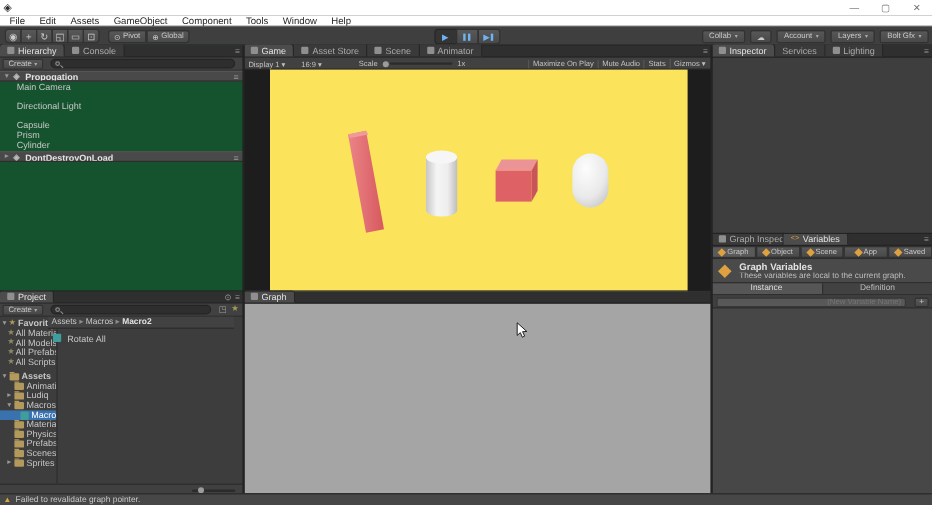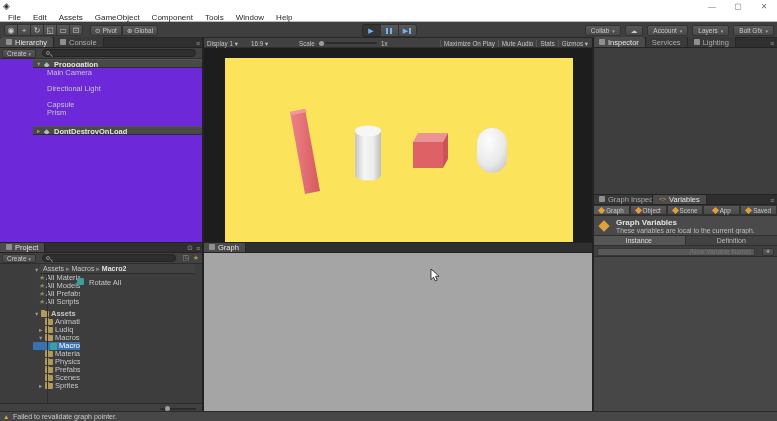--- a/index.html
+++ b/index.html
@@ -44,21 +44,21 @@
   .ticon { width:6px; height:6px; background:#8f8f8f; border-radius:1px; flex:0 0 auto; }
   .strip-menu { margin-left:auto; color:#9a9a9a; font-size:7px; padding-right:3px; }
   .panel-toolbar { background:#414141; border-bottom:1px solid #2e2e2e; }
   .mini-btn { background:linear-gradient(#565656,#484848); border:1px solid #323232; border-radius:2px;
               font-size:6.5px; color:#c9c9c9; height:9px; display:inline-flex; align-items:center; padding:0 4px; gap:2px; }
   .search { background:#2e2e2e; border:1px solid #242424; border-radius:5px; height:8px; display:flex; align-items:center; padding:0 3px; }
   .mag { width:4px; height:4px; border:1px solid #8a8a8a; border-radius:50%; position:relative; }
   .mag::after { content:""; position:absolute; left:3px; top:3px; width:3px; height:1px; background:#8a8a8a; transform:rotate(45deg); }
 
   
-  .row { position:absolute; height:8px; line-height:8px; font-size:7.5px; color:#c6c6c6; white-space:nowrap; overflow:hidden;margin-left:33px; }
+  .row { position:absolute; height:8px; line-height:8px; font-size:7.5px; color:#c6c6c6; white-space:nowrap; overflow:hidden; }
   .arrow { color:#989898; font-size:5.5px; }
   .scene-hdr { background:#494949; border-top:1px solid #545454; border-bottom:1px solid #2d2d2d;
                height:9px; line-height:9px; font-weight:bold; color:#e4e4e4; }
   .scene-glyph { color:#bdbdbd; font-size:7px; }
   .folder { display:inline-block; width:8px; height:6px; background:#b3995c; border-radius:1px; position:relative; }
   .folder::before { content:""; position:absolute; top:-2px; left:0; width:4px; height:2px; background:#b3995c; border-radius:1px 1px 0 0; }
   .star { color:#a89b55; font-size:7px; line-height:8px; }
   .sel { background:#3a72b0; color:#ffffff; }
   .macro-glyph { display:inline-block; width:7px; height:7px; background:#3e9e9e; border-radius:1px; }
   .diamond { display:inline-block; width:5px; height:5px; background:#dfa13f; transform:rotate(45deg); flex:0 0 auto; }
@@ -146,21 +146,21 @@
           <span>Layers</span>
           <span class="chev">▾</span>
         </span>
       <span class="tbtn rbtn">
           <span>Bolt Gfx</span>
           <span class="chev">▾</span>
         </span>
     </div>
   </div>
 
-  <div class="abs" style="left:0;top:38px;width:203px;height:205px;background:#6d28d9">
+  <div class="abs" style="left:0;top:38px;width:203px;height:205px;background:#14532d">
     <div class="tabstrip" style="height:10px">
       <span class="tab active">
           <span class="ticon"></span>
           <span>Hierarchy</span>
         </span>
       <span class="tab">
           <span class="ticon"></span>
           <span>Console</span>
         </span>
       <span class="strip-menu">≡</span>
@@ -177,29 +177,49 @@
     <div class="abs row scene-hdr" style="left:0;top:21px;width:203px">
       <span class="abs arrow" style="left:3px">▼</span>
       <span class="abs scene-glyph" style="left:11px">◈</span>
       <span class="abs" style="left:21px">Propogation</span>
       <span class="abs" style="right:4px;color:#9a9a9a">≡</span>
     </div>
     <div class="abs row" style="left:14px;top:31px;width:185px"><span>Main Camera</span></div>
     <div class="abs row" style="left:14px;top:47px;width:185px"><span>Directional Light</span></div>
     <div class="abs row" style="left:14px;top:63px;width:185px"><span>Capsule</span></div>
     <div class="abs row" style="left:14px;top:71px;width:185px"><span>Prism</span></div>
+    <div class="abs row" style="left:14px;top:79px;width:185px"><span>Cylinder</span></div>
     <div class="abs row scene-hdr" style="left:0;top:88px;width:203px">
       <span class="abs arrow" style="left:3px">►</span>
       <span class="abs scene-glyph" style="left:11px">◈</span>
       <span class="abs" style="left:21px">DontDestroyOnLoad</span>
       <span class="abs" style="right:4px;color:#9a9a9a">≡</span>
     </div>
   </div>
 
   <div class="abs" style="left:203px;top:38px;width:390px;height:205px;background:#1d1d1d">
+    <div class="tabstrip" style="height:10px">
+      <span class="tab active">
+          <span class="ticon"></span>
+          <span>Game</span>
+        </span>
+      <span class="tab">
+          <span class="ticon"></span>
+          <span>Asset Store</span>
+        </span>
+      <span class="tab">
+          <span class="ticon"></span>
+          <span>Scene</span>
+        </span>
+      <span class="tab">
+          <span class="ticon"></span>
+          <span>Animator</span>
+        </span>
+      <span class="strip-menu">≡</span>
+    </div>
     <div class="panel-toolbar" style="height:10px;position:relative">
       <span class="abs gt-label" style="left:4px;top:2px"><span>Display 1</span> ▾</span>
       <span class="abs gt-label" style="left:48px;top:2px"><span>16:9</span> ▾</span>
       <span class="abs gt-label" style="left:96px;top:2px">Scale</span>
       <span class="abs slider-knob" style="left:116px;top:2.5px"></span>
       <span class="abs slider-track" style="left:122px;top:4px"></span>
       <span class="abs gt-label" style="left:178px;top:2px">1x</span>
       <div class="abs gt-right" style="right:2px;top:0">
         <span class="gt-label">Maximize On Play</span>
         <span class="gt-label">Mute Audio</span>

